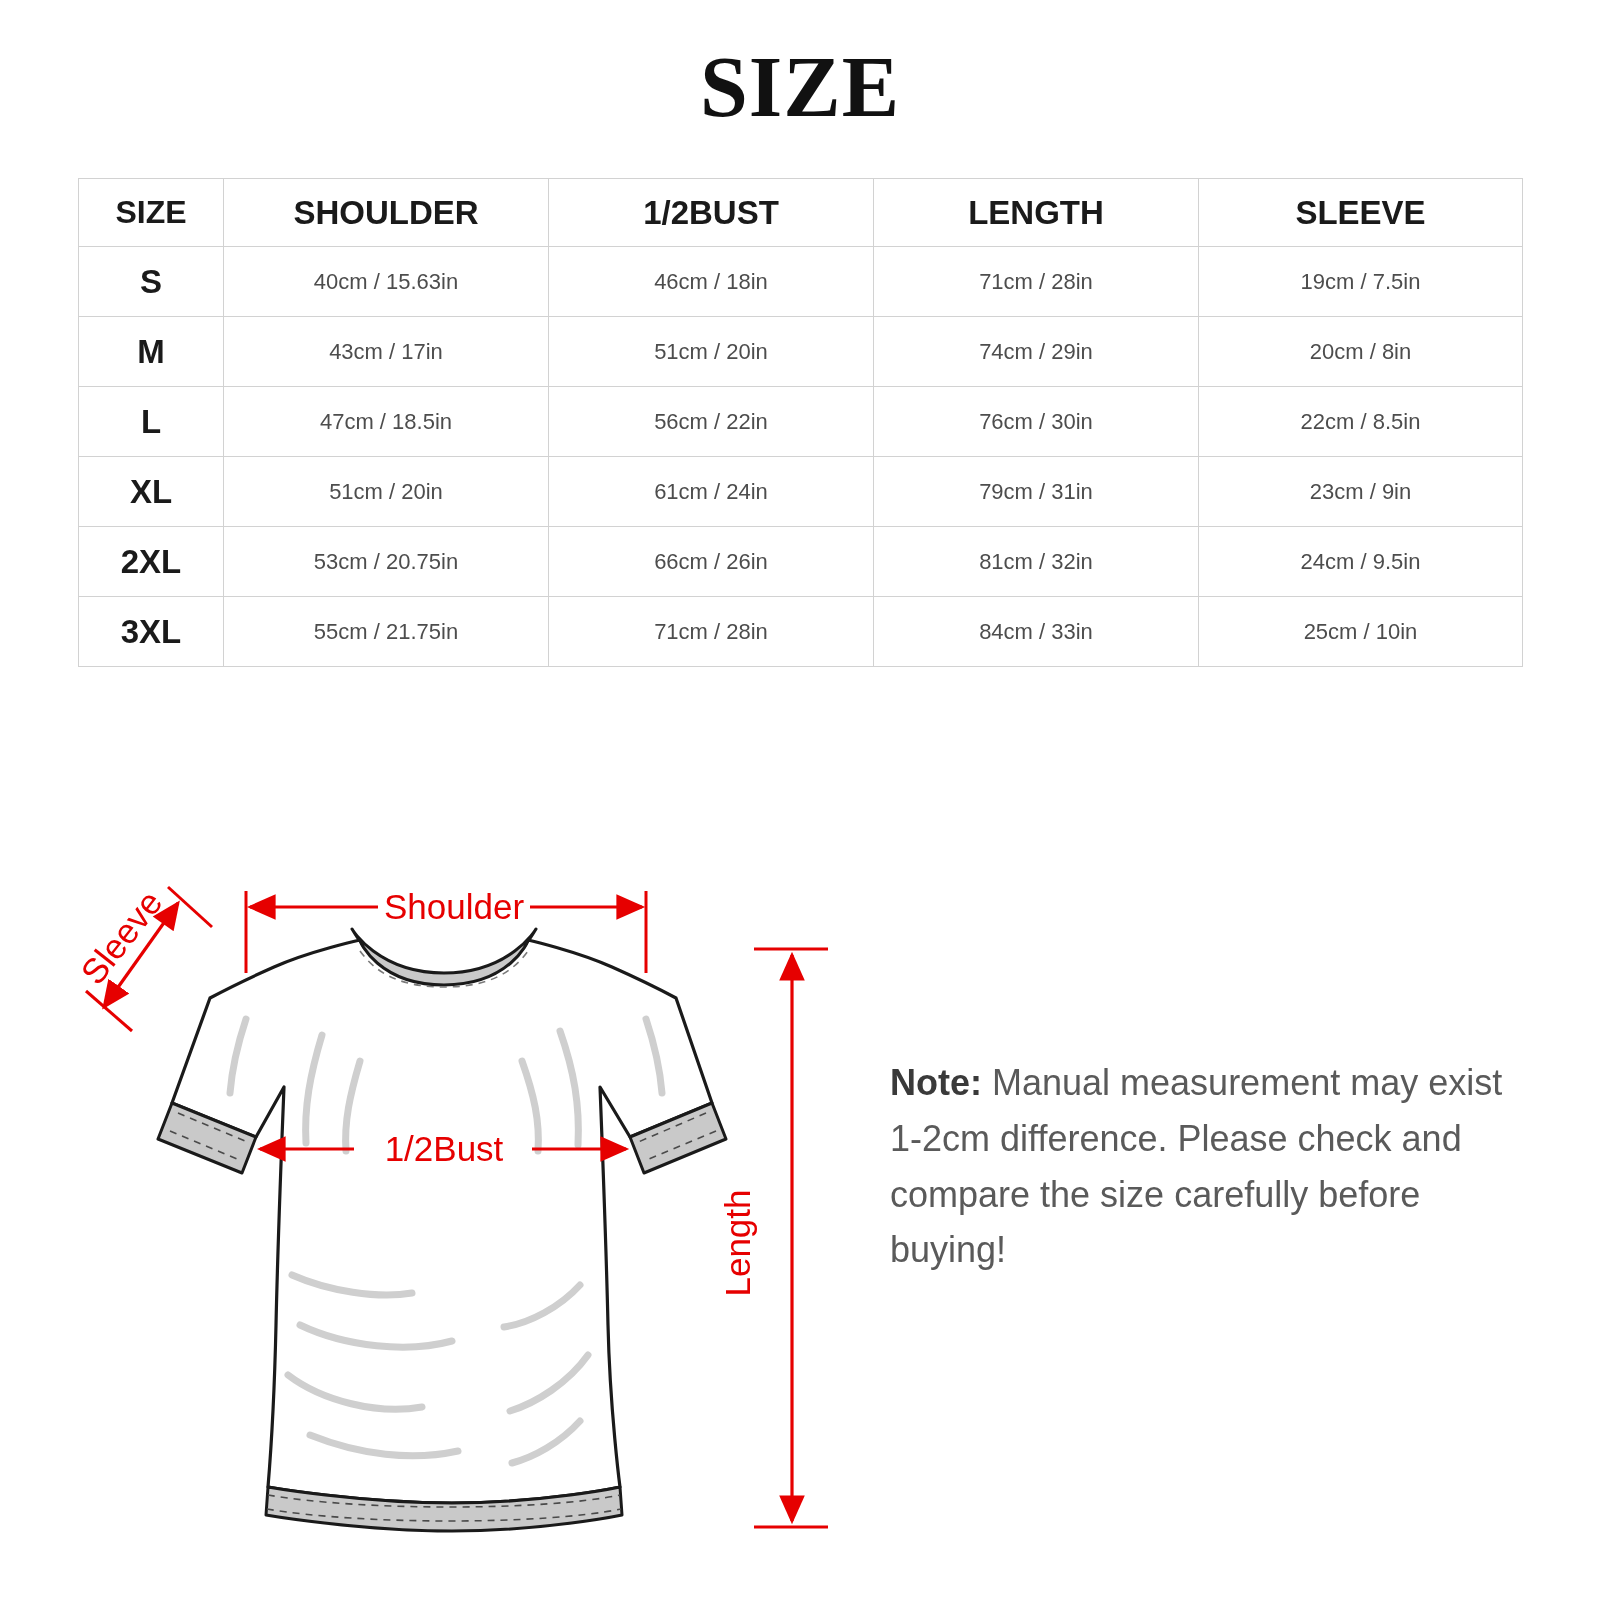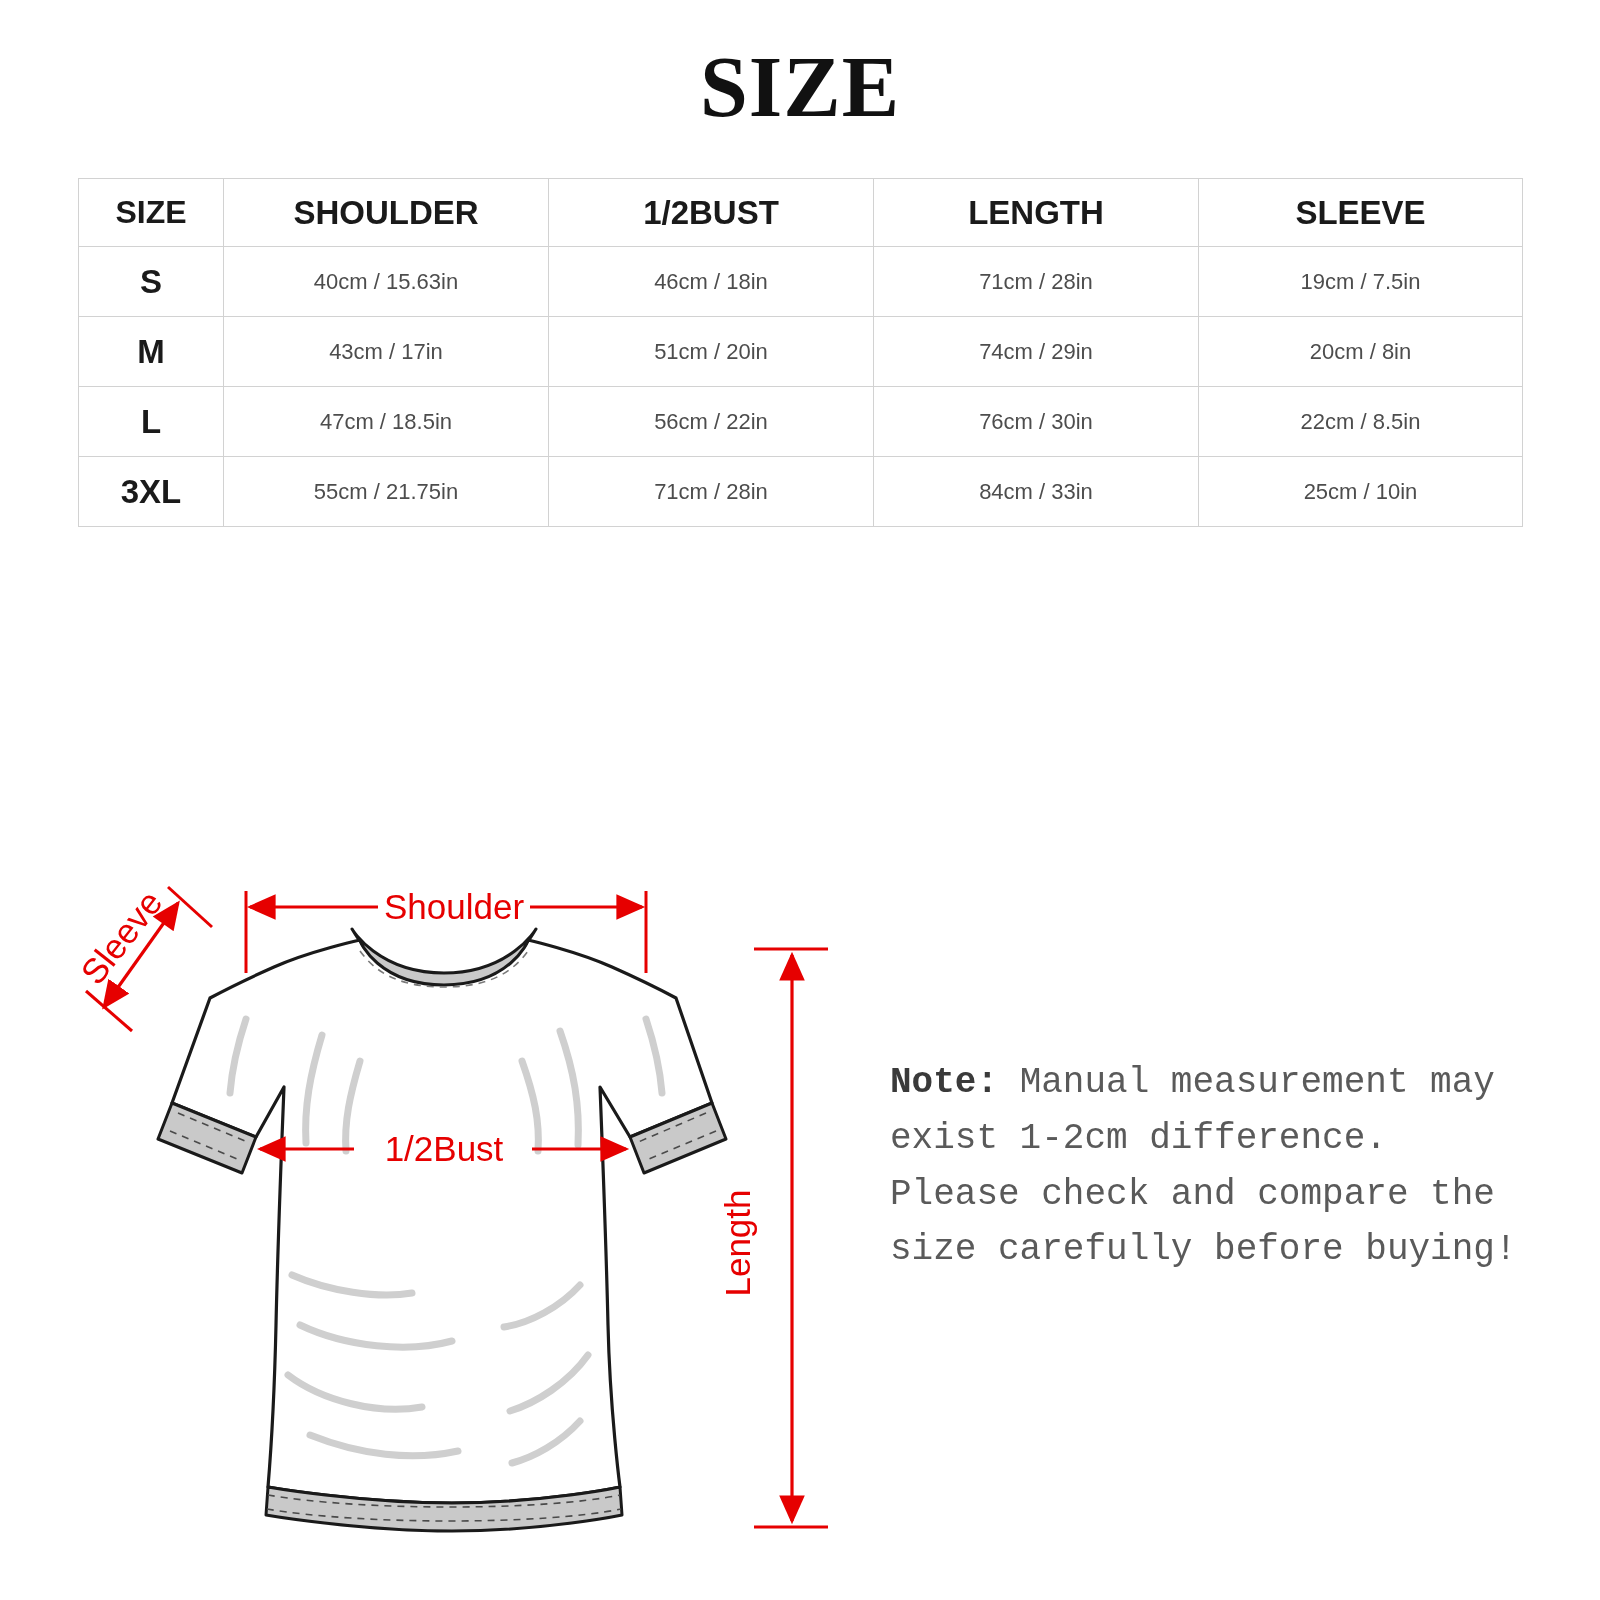--- a/index.html
+++ b/index.html
@@ -85,21 +85,20 @@
 
   
   .note {
     position: absolute;
     left: 890px;
     top: 1055px;
     width: 640px;
     font-size: 36px;
     line-height: 1.55;
     color: #5a5a5a;
-    font-family: Liberation Mono, monospace;
   }
   .note b {
     color: #3a3a3a;
     font-weight: bold;
   }
 </style>
 </head>
 <body>
 
 <div id="page">
@@ -138,20 +137,34 @@
           <td>51cm / 20in</td>
           <td>74cm / 29in</td>
           <td>20cm / 8in</td>
         </tr>
         <tr>
           <td class="sz-cell">L</td>
           <td>47cm / 18.5in</td>
           <td>56cm / 22in</td>
           <td>76cm / 30in</td>
           <td>22cm / 8.5in</td>
+        </tr>
+        <tr>
+          <td class="sz-cell">XL</td>
+          <td>51cm / 20in</td>
+          <td>61cm / 24in</td>
+          <td>79cm / 31in</td>
+          <td>23cm / 9in</td>
+        </tr>
+        <tr>
+          <td class="sz-cell">2XL</td>
+          <td>53cm / 20.75in</td>
+          <td>66cm / 26in</td>
+          <td>81cm / 32in</td>
+          <td>24cm / 9.5in</td>
         </tr>
         <tr>
           <td class="sz-cell">3XL</td>
           <td>55cm / 21.75in</td>
           <td>71cm / 28in</td>
           <td>84cm / 33in</td>
           <td>25cm / 10in</td>
         </tr>
       </tbody>
     </table>

